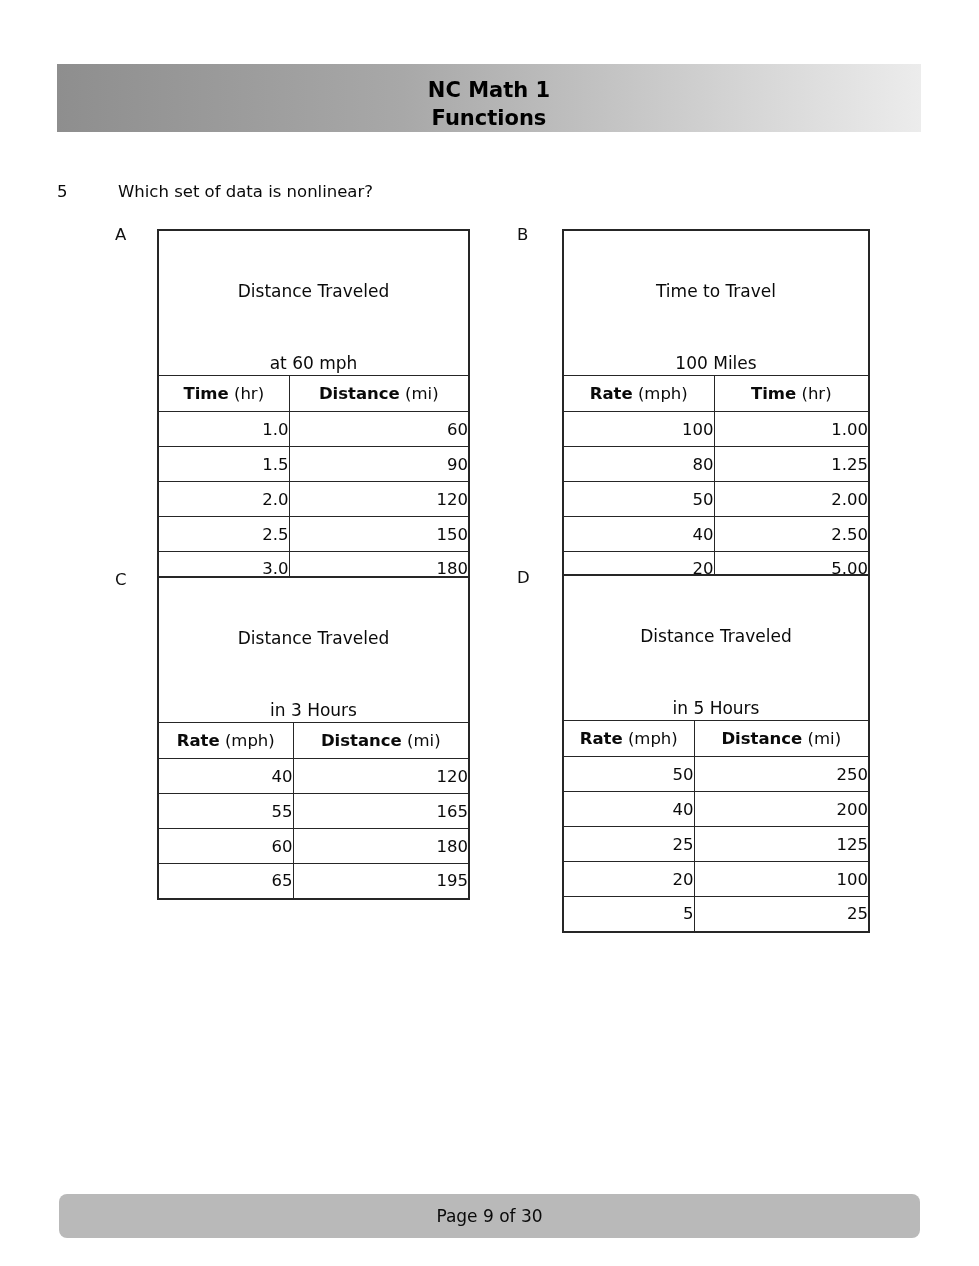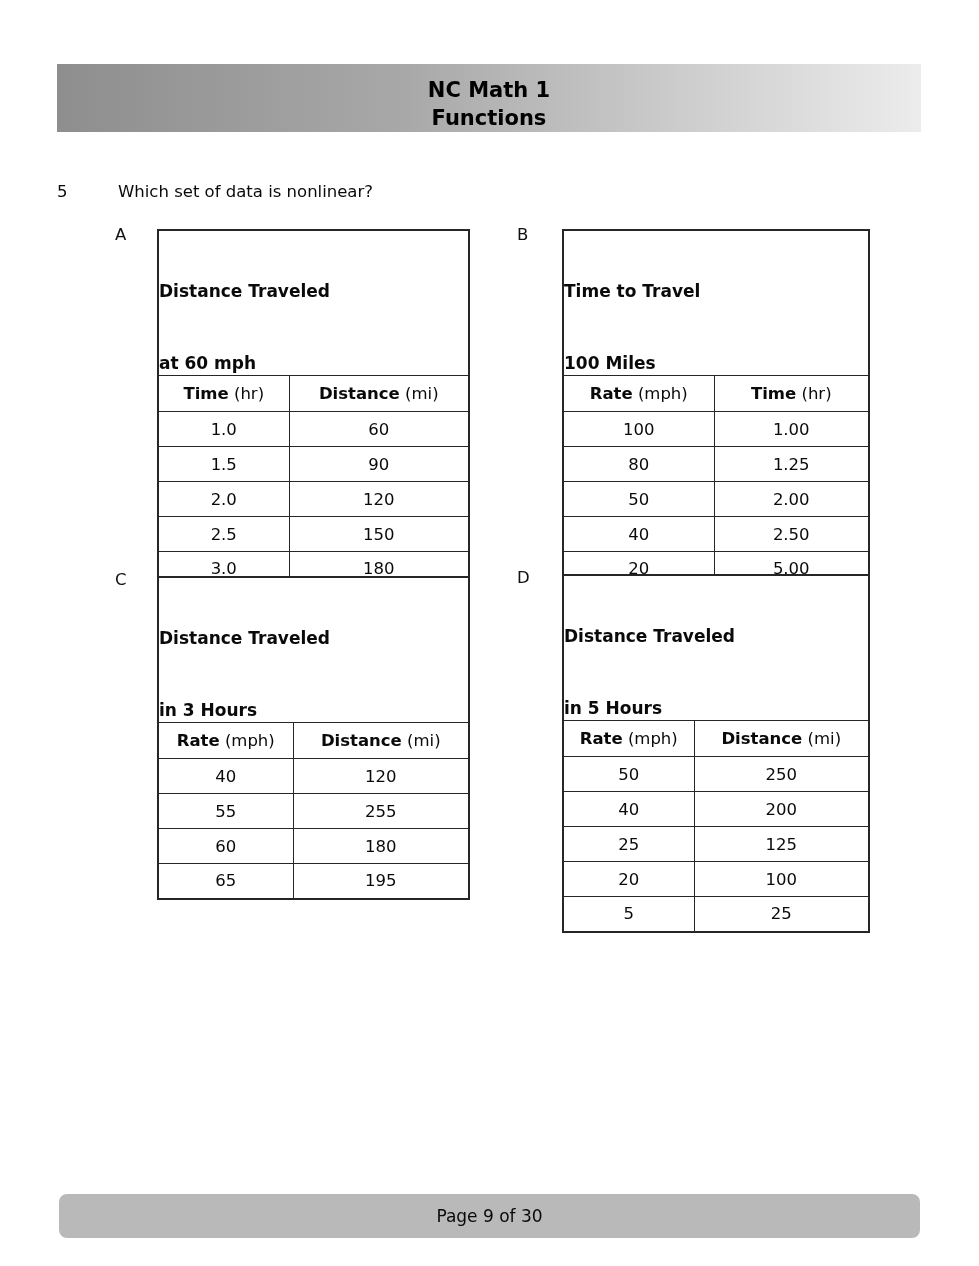--- a/index.html
+++ b/index.html
@@ -65,27 +65,27 @@
     vertical-align: middle;
     font-size: 16.5px;
     font-weight: normal;
     color: #0a0a0a;
     padding: 0;
   }
   table.data-table { border: 2px solid #262626; }
   td.title-cell { height: 57px; }
   td.title-cell .title-line {
     font-size: 17px;
-    font-weight: bold;
+    font-weight: normal;
     line-height: 24px;
-    text-align: left;
+    text-align: center;
     margin-top: 48px;
   }
   tr.head-row th { height: 36px; }
-  tr.data-row td { height: 35px; }
+  tr.data-row td { height: 35px; text-align: right; }
   .col-bold { font-weight: bold; }
 
   
   .footer-bar {
     position: absolute;
     left: 59px; top: 1194px;
     width: 861px; height: 44px;
     background: #b9b9b9;
     display: flex;
     align-items: center;
@@ -206,21 +206,21 @@
     <tr class="head-row">
       <th><span class="col-bold">Rate</span><span> (mph)</span></th>
       <th><span class="col-bold">Distance</span><span> (mi)</span></th>
     </tr>
     <tr class="data-row">
           <td>40</td>
           <td>120</td>
         </tr>
     <tr class="data-row">
           <td>55</td>
-          <td>255</td>
+          <td>165</td>
         </tr>
     <tr class="data-row">
           <td>60</td>
           <td>180</td>
         </tr>
     <tr class="data-row">
           <td>65</td>
           <td>195</td>
         </tr>
   </tbody>

